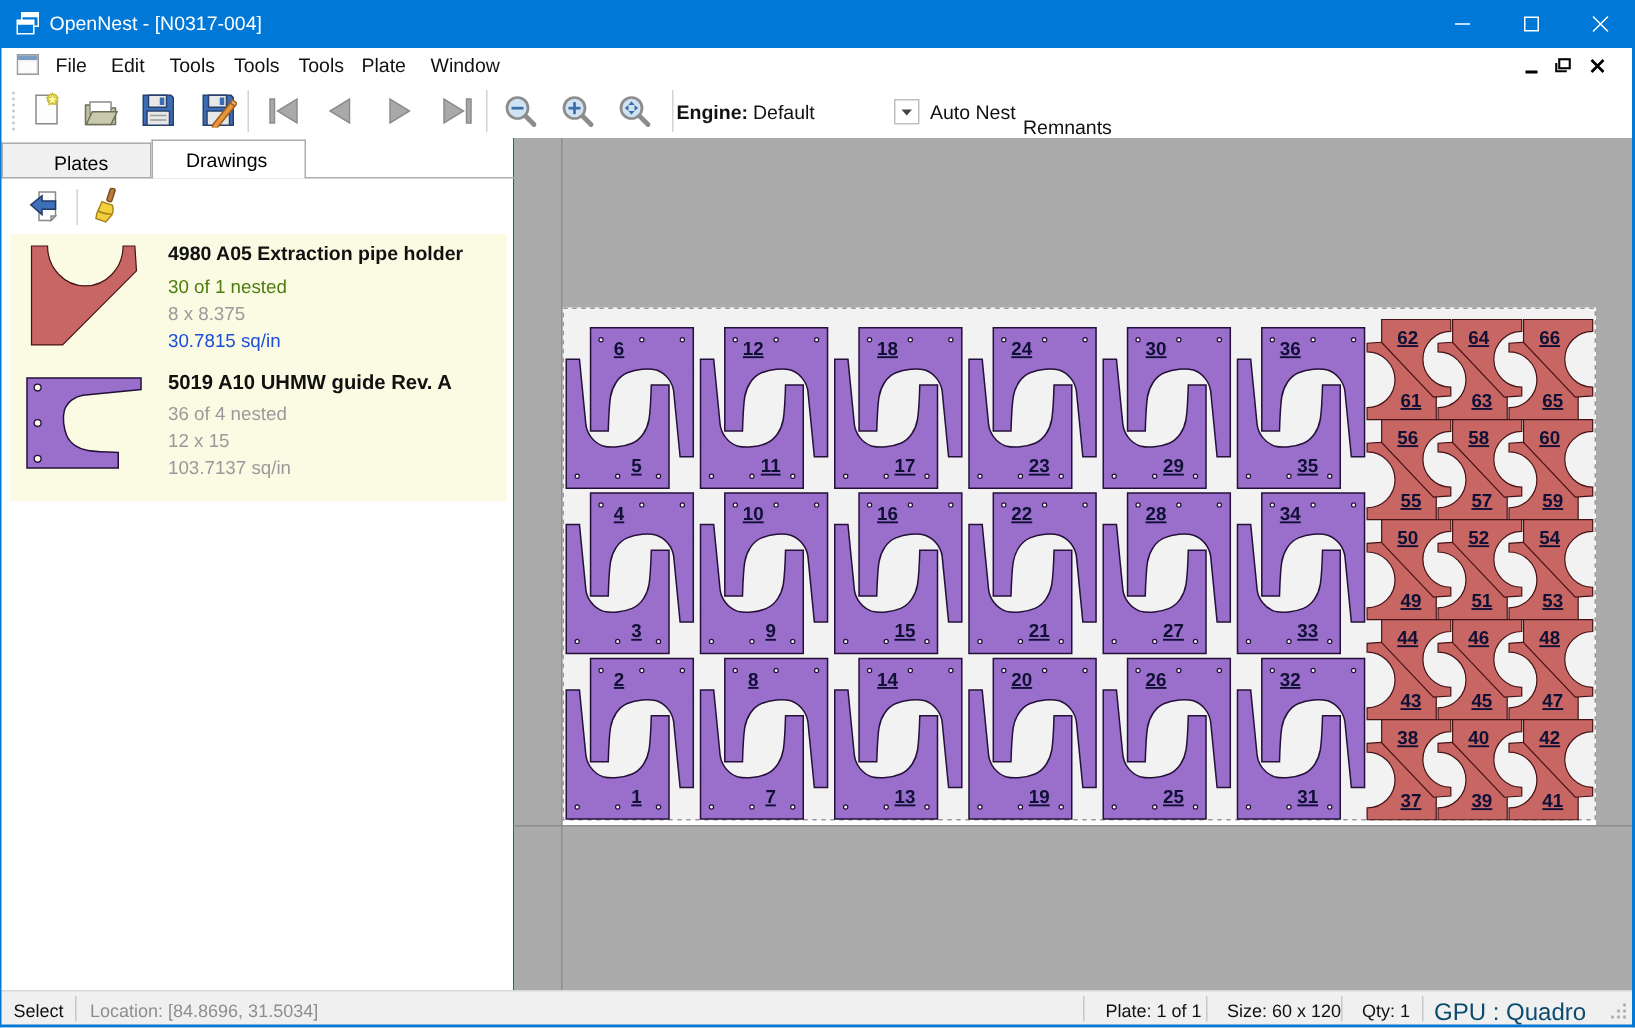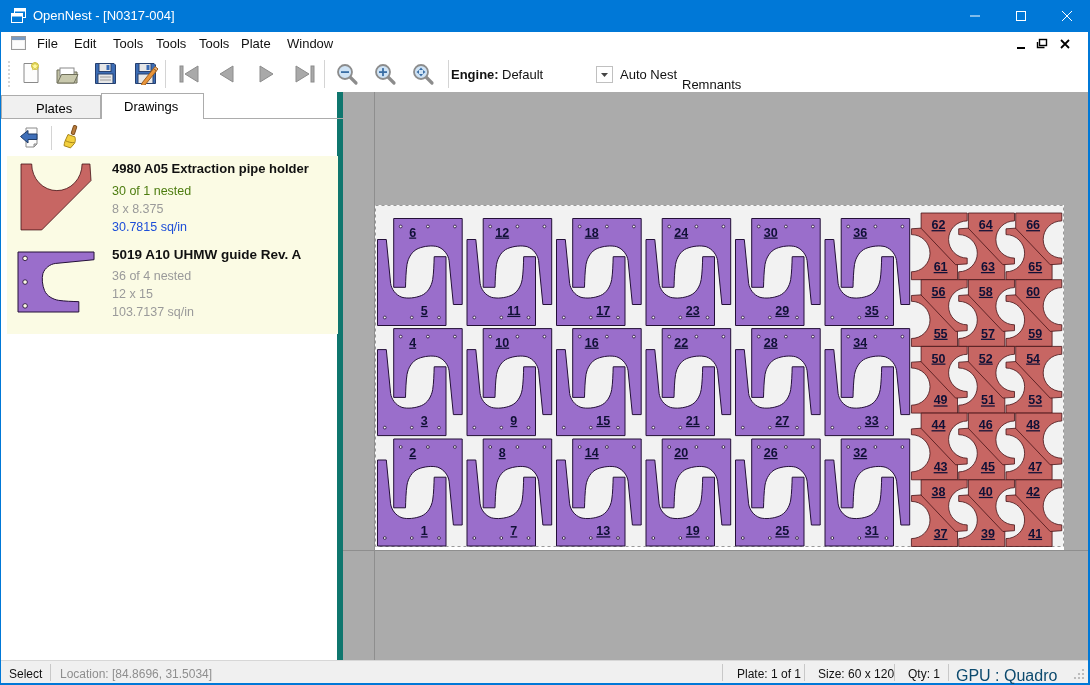--- a/index.html
+++ b/index.html
@@ -2,21 +2,21 @@
 <html><head><meta charset="utf-8">
 <style>
 * { margin:0; padding:0; box-sizing:border-box; }
 html,body { width:1090px; height:685px; overflow:hidden; font-family:"Liberation Sans",sans-serif; }
 .abs { position:absolute; }
 #win { position:relative; width:1090px; height:685px; background:#fff; }
 #titlebar { position:absolute; left:0; top:0; width:1090px; height:32px; background:#0078d7; color:#fff; }
 #menubar { position:absolute; left:1px; top:32px; width:1087px; height:24px; background:#fff; }
 #toolbar { position:absolute; left:1px; top:56px; width:1087px; height:36px; background:#fff; }
 #statusbar { position:absolute; left:0; top:660px; width:1090px; height:25px; background:#f0f0f0; border-top:1px solid #d7d7d7; border-bottom:2px solid #0078d7; }
-#leftpanel { position:absolute; left:1px; top:92px; width:342px; height:568px; background:#fff; border-right:6px solid #0f766e;}
+#leftpanel { position:absolute; left:1px; top:92px; width:342px; height:568px; background:#fff; border-right:1px solid #0f766e;}
 .mi { position:absolute; top:0; font-size:13px; color:#111; }
 .tbtext { position:absolute; font-size:13px; color:#111; }
 .stext { position:absolute; font-size:12px; color:#111; top:6px; }
 .ssep { position:absolute; top:3px; width:1px; height:17px; background:#c8c8c8; }
 .wbtn { position:absolute; top:0; width:46px; height:32px; }
 .tsep { position:absolute; top:4px; width:1px; height:28px; background:#d4d4d4; }
 </style></head>
 <body>
 <div id="win">
 

